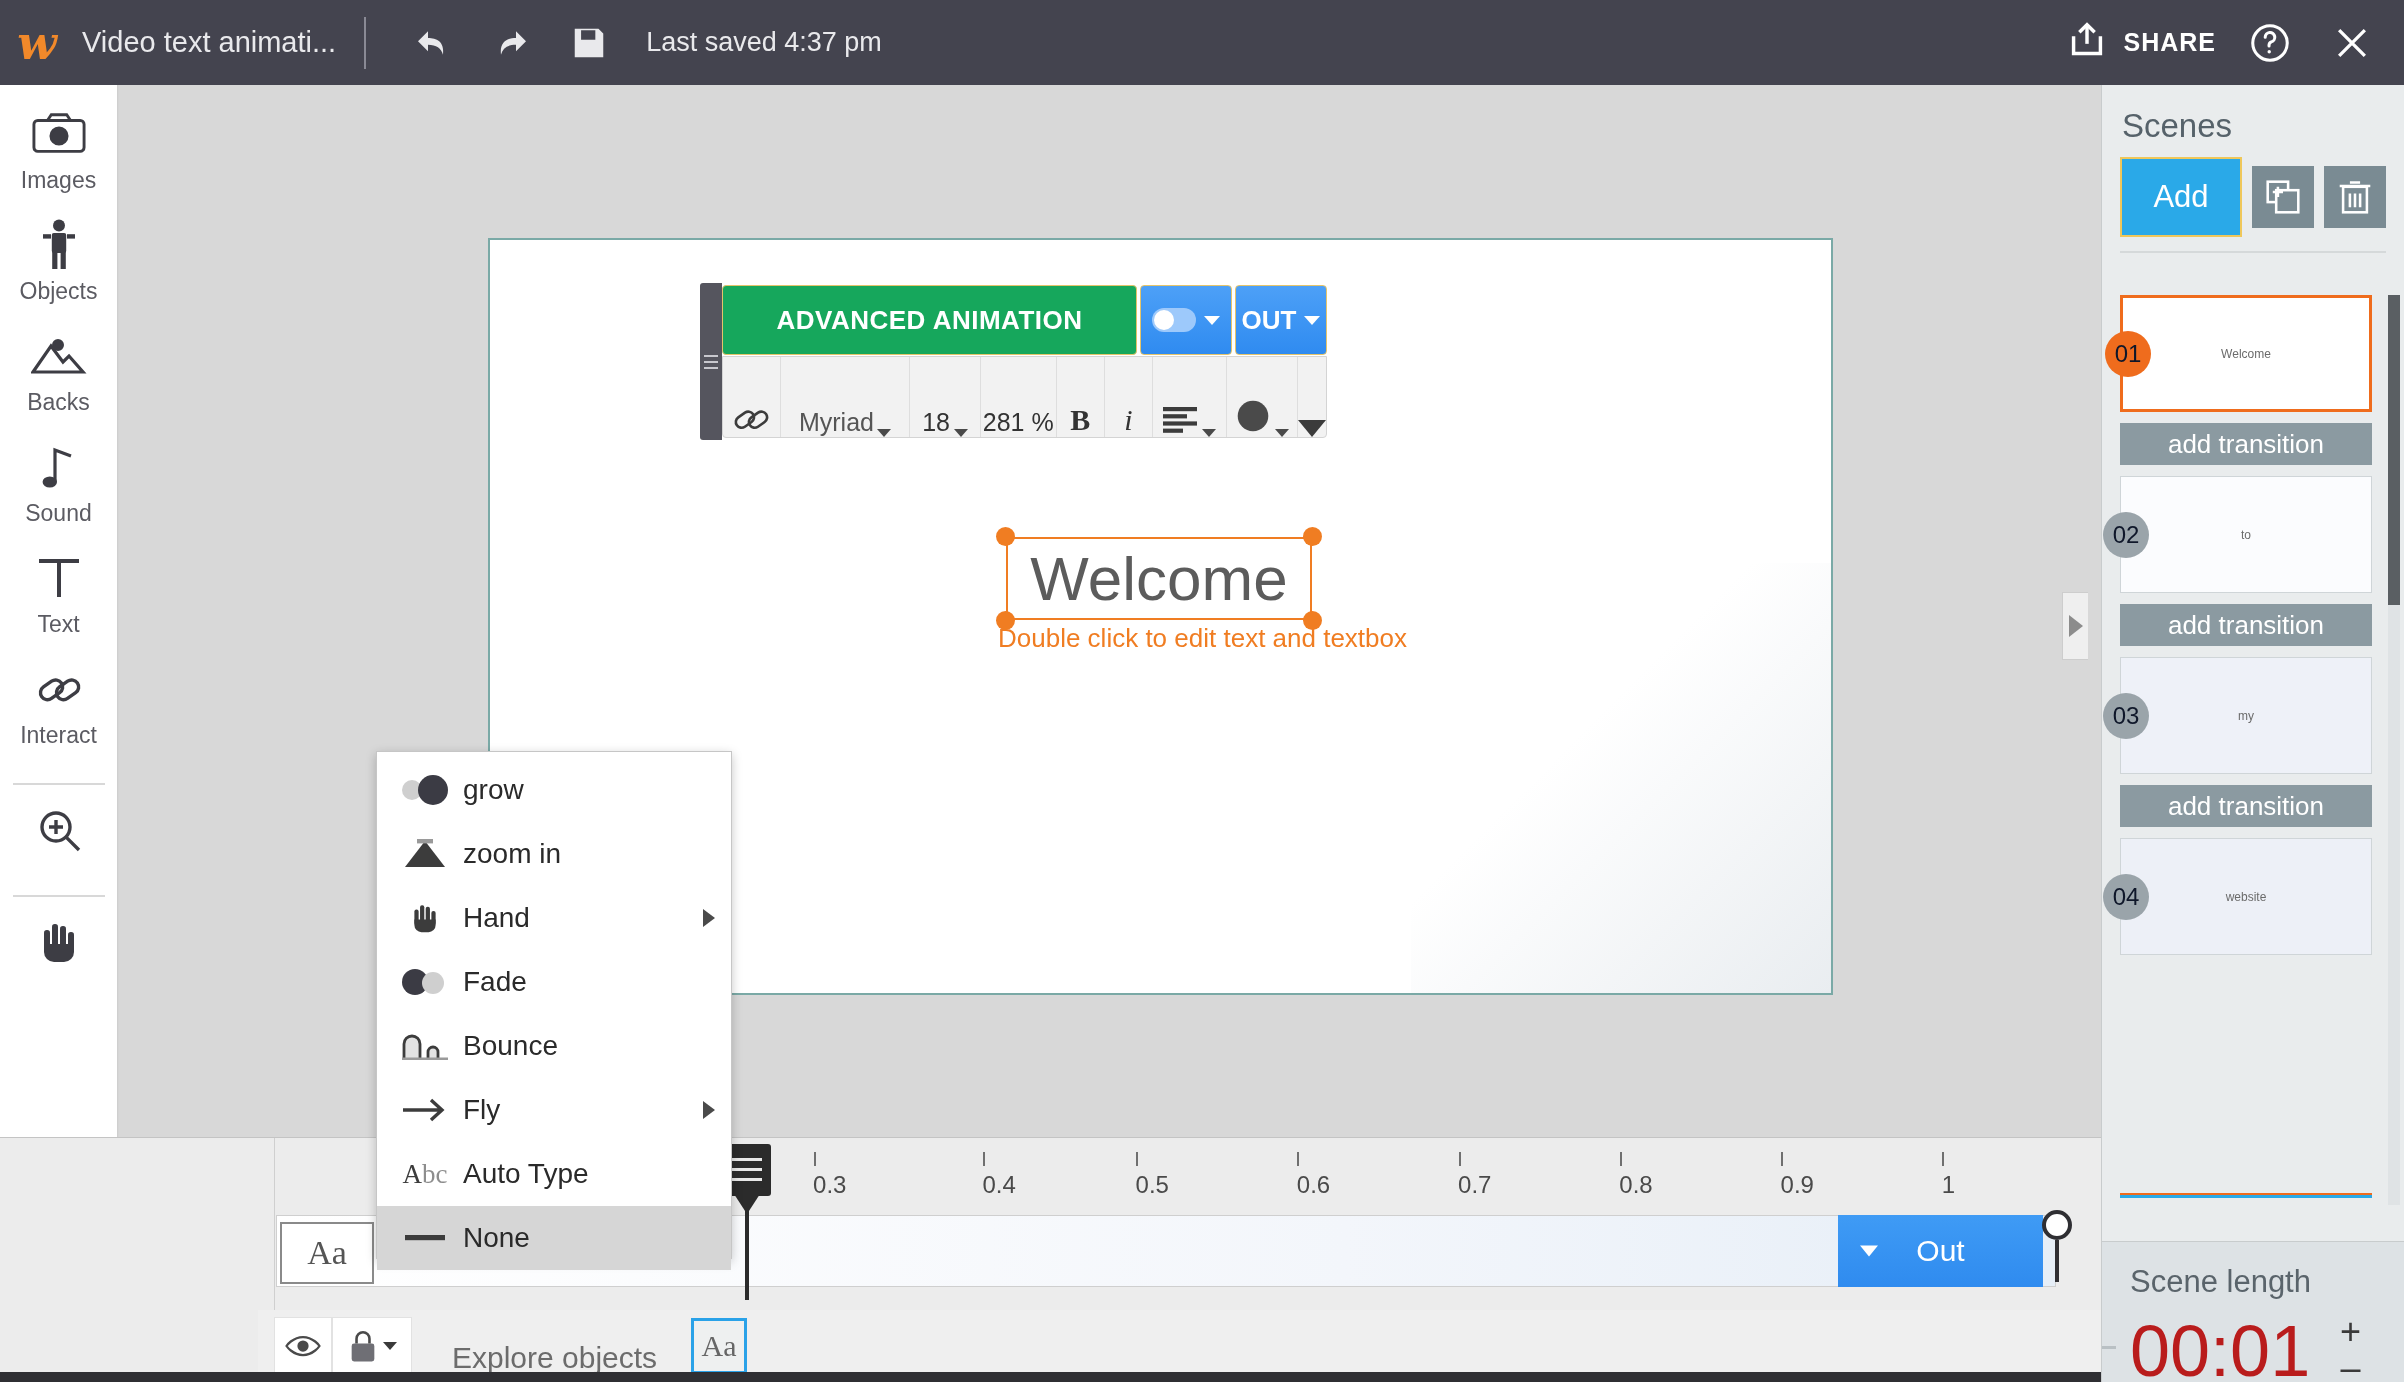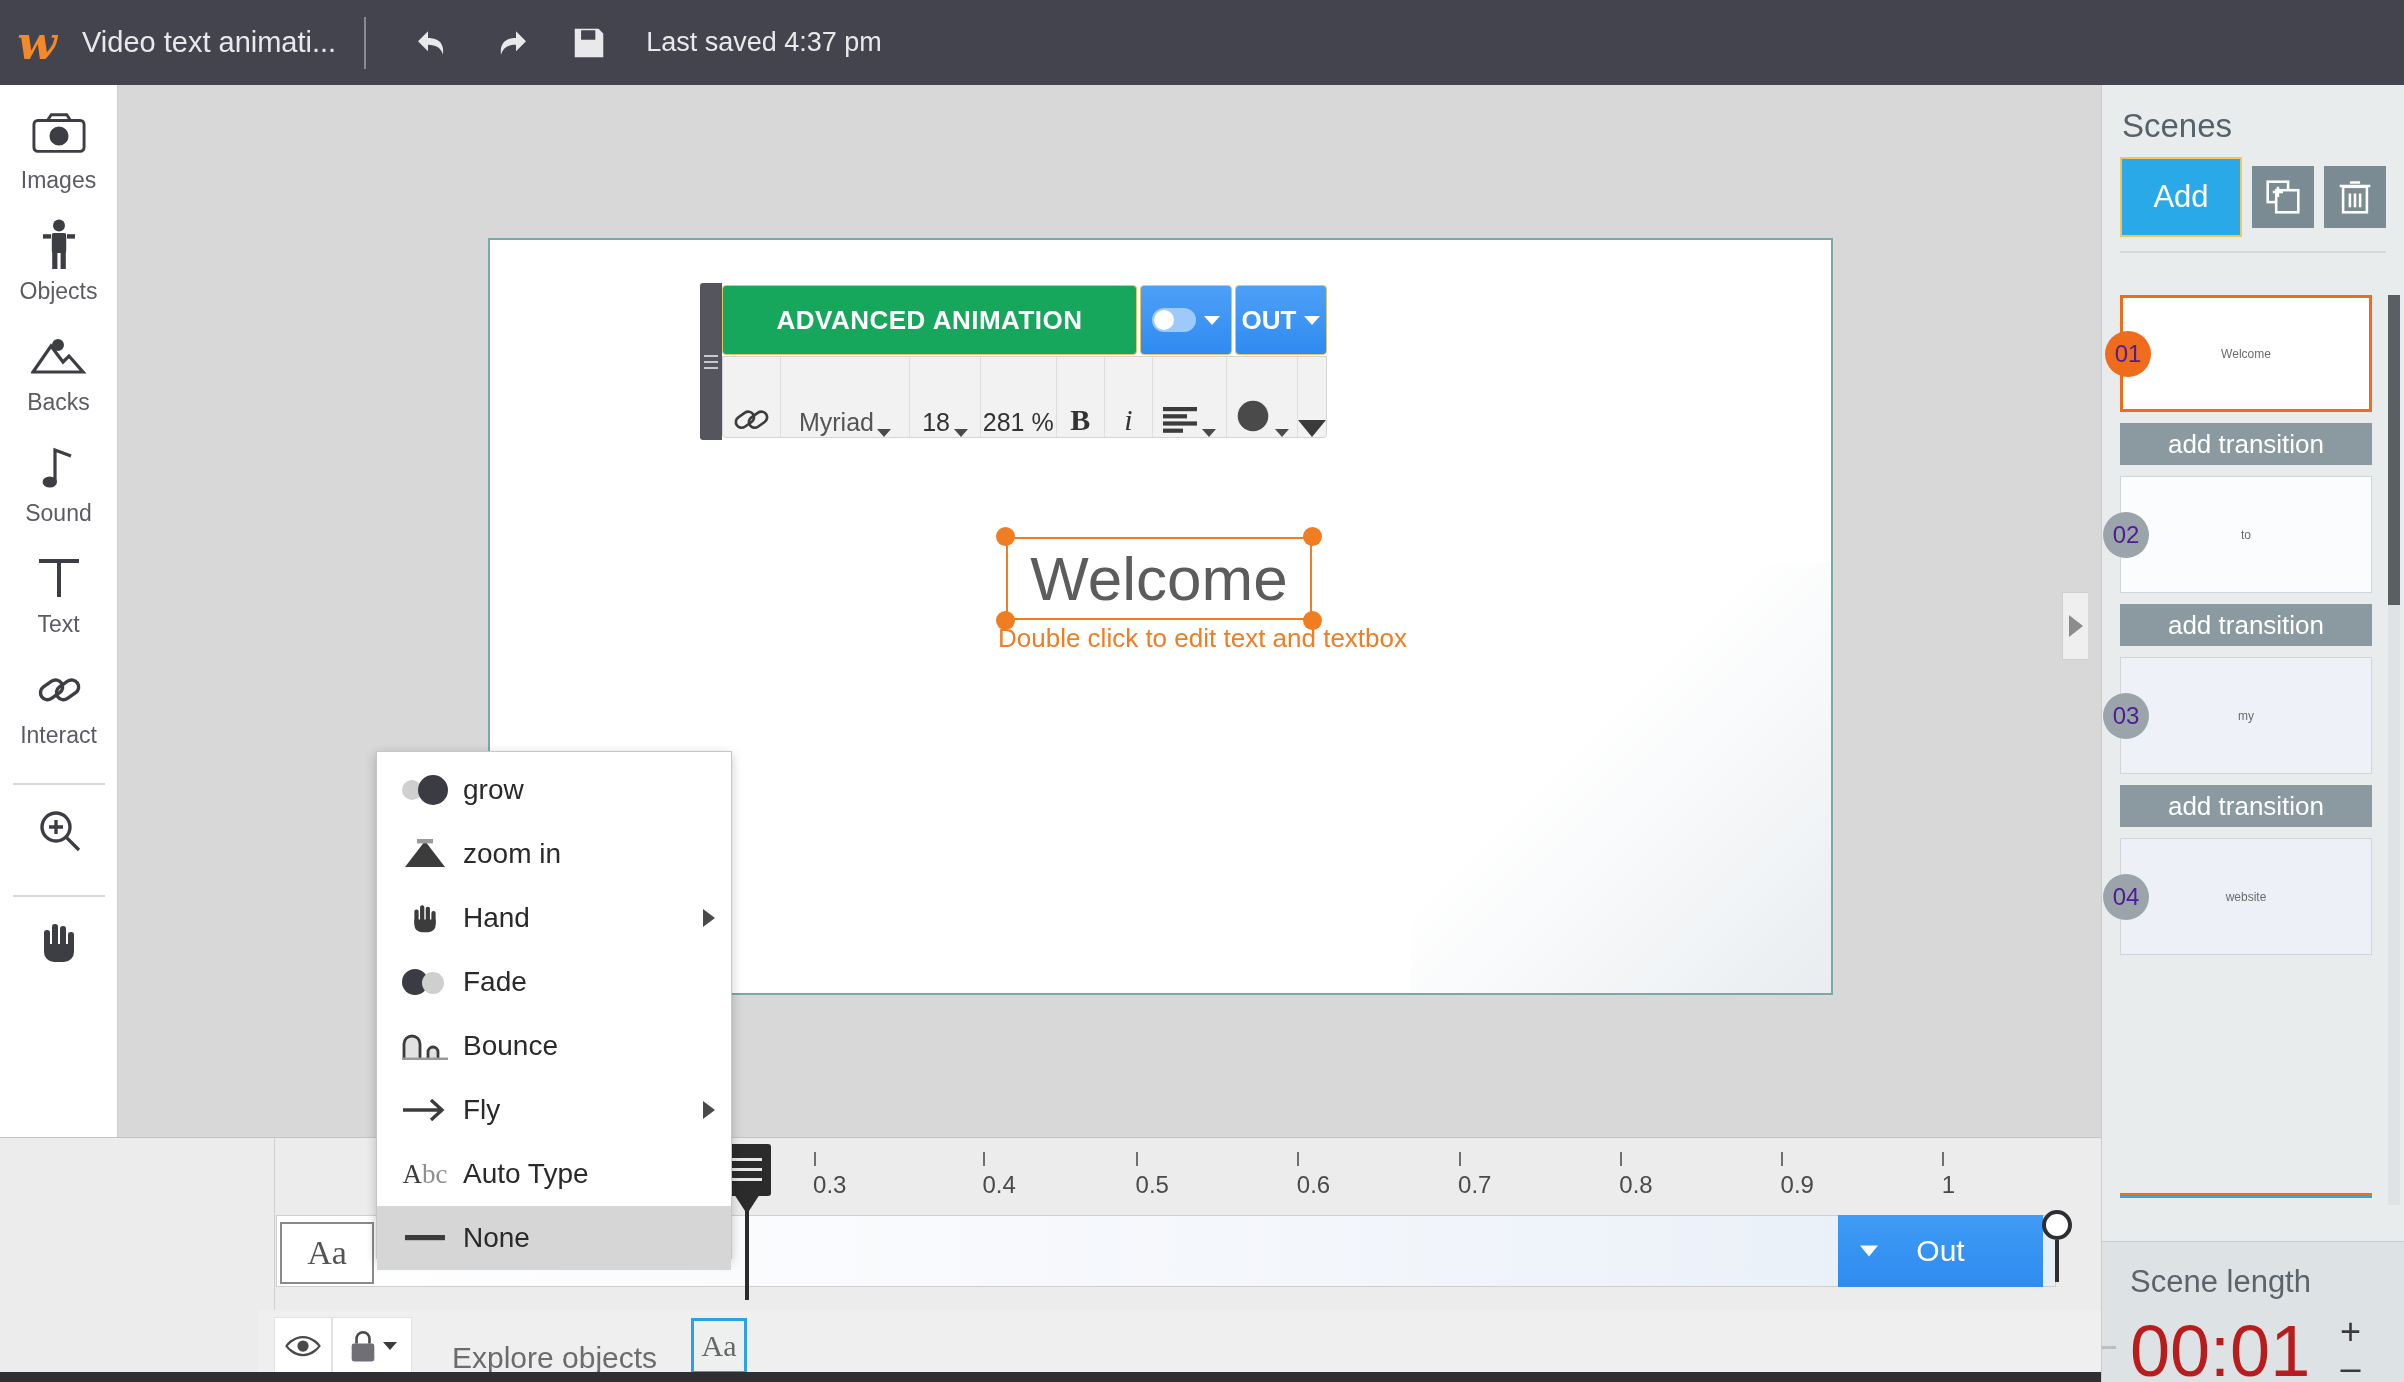--- a/index.html
+++ b/index.html
@@ -223,21 +223,21 @@
   #sc-sep{height:2px;background:#d5d9da;margin:14px 18px 0 18px;}
   #sc-list{position:absolute;left:0;top:210px;width:286px;height:910px;overflow:hidden;padding:0 18px;}
   .thumb{
     position:relative;width:252px;height:117px;background:#fff;border:1px solid #cfd5d8;
     display:flex;align-items:center;justify-content:center;margin-bottom:11px;cursor:pointer;
   }
   .thumb.active{border:3px solid #ef6c1d;}
   .thumb .tlabel{font-size:12px;color:#6b6b6b;}
   .badge{
     position:absolute;left:-18px;top:50%;transform:translateY(-50%);
-    width:46px;height:46px;border-radius:50%;background:#9aa4aa;color:#4c1d95;
+    width:46px;height:46px;border-radius:50%;background:#9aa4aa;color:#0f172a;
     display:flex;align-items:center;justify-content:center;font-size:24px;
   }
   .badge.on{background:#ef6c1d;}
   .trans{
     width:252px;height:42px;background:#8b9aa1;color:#fff;font-size:26px;
     display:flex;align-items:center;justify-content:center;margin-bottom:11px;cursor:pointer;
   }
   .thumb.t2{background:#fbfcfe;} .thumb.t3{background:#eef1f8;} .thumb.t4{background:#edf0f7;}
   #sc-scrollbar{position:absolute;right:4px;top:210px;width:12px;height:910px;background:#dfe3e5;}
   #sc-thumbdrag{position:absolute;left:0;top:0;width:12px;height:310px;background:#5a5f63;}
@@ -271,20 +271,44 @@
     <svg width="40" height="40" viewBox="0 0 24 24" fill="#e9e9ec">
         <path d="M15 5l6 6-6 6v-4c-5 0-8 2-9 6-1-8 4-10 9-10V5z"></path>
       </svg>
   </div>
   <div class="topicon">
     <svg width="38" height="38" viewBox="0 0 24 24" fill="#e9e9ec">
         <path d="M3 3h15l3 3v15H3V3zm4 1v6h9V4H7zm-2 11h14v5H5v-5z"></path>
       </svg>
   </div>
   <div id="lastsaved">Last saved 4:37 pm</div>
+  <div id="topright">
+    <div id="share-btn">
+      <span>
+        <svg width="46" height="46" viewBox="0 0 24 24" fill="none" stroke="#fff" stroke-width="1.8">
+          <path d="M5 10v9h14v-9"></path>
+            <path d="M12 14V4"></path>
+            <path d="M8 8l4-4 4 4"></path>
+        </svg>
+      </span>
+      <span class="lbl">SHARE</span>
+    </div>
+    <div class="rt-icon">
+      <svg width="46" height="46" viewBox="0 0 24 24" fill="none" stroke="#fff" stroke-width="1.6">
+        <circle cx="12" cy="12" r="9"></circle>
+          <path d="M9.5 9a2.5 2.5 0 113.2 2.4c-.7.3-1.2.9-1.2 1.7v.4" stroke-linecap="round"></path>
+          <circle cx="11.6" cy="16.6" r=".9" fill="#fff" stroke="none"></circle>
+      </svg>
+    </div>
+    <div class="rt-icon">
+      <svg width="44" height="44" viewBox="0 0 24 24" stroke="#fff" stroke-width="1.8">
+          <path d="M5 5l14 14M19 5L5 19"></path>
+        </svg>
+    </div>
+  </div>
 </div>
 
 <div id="leftrail">
   <div class="tool">
     <div class="ic">
       <svg width="54" height="44" viewBox="0 0 28 22" fill="none" stroke="#3d3d44" stroke-width="1.5">
         <rect x="1" y="4" width="26" height="16" rx="2"></rect>
           <path d="M8 4l2-3h8l2 3"></path>
           <circle cx="14" cy="12" r="4.2" fill="#3d3d44"></circle>
       </svg>

